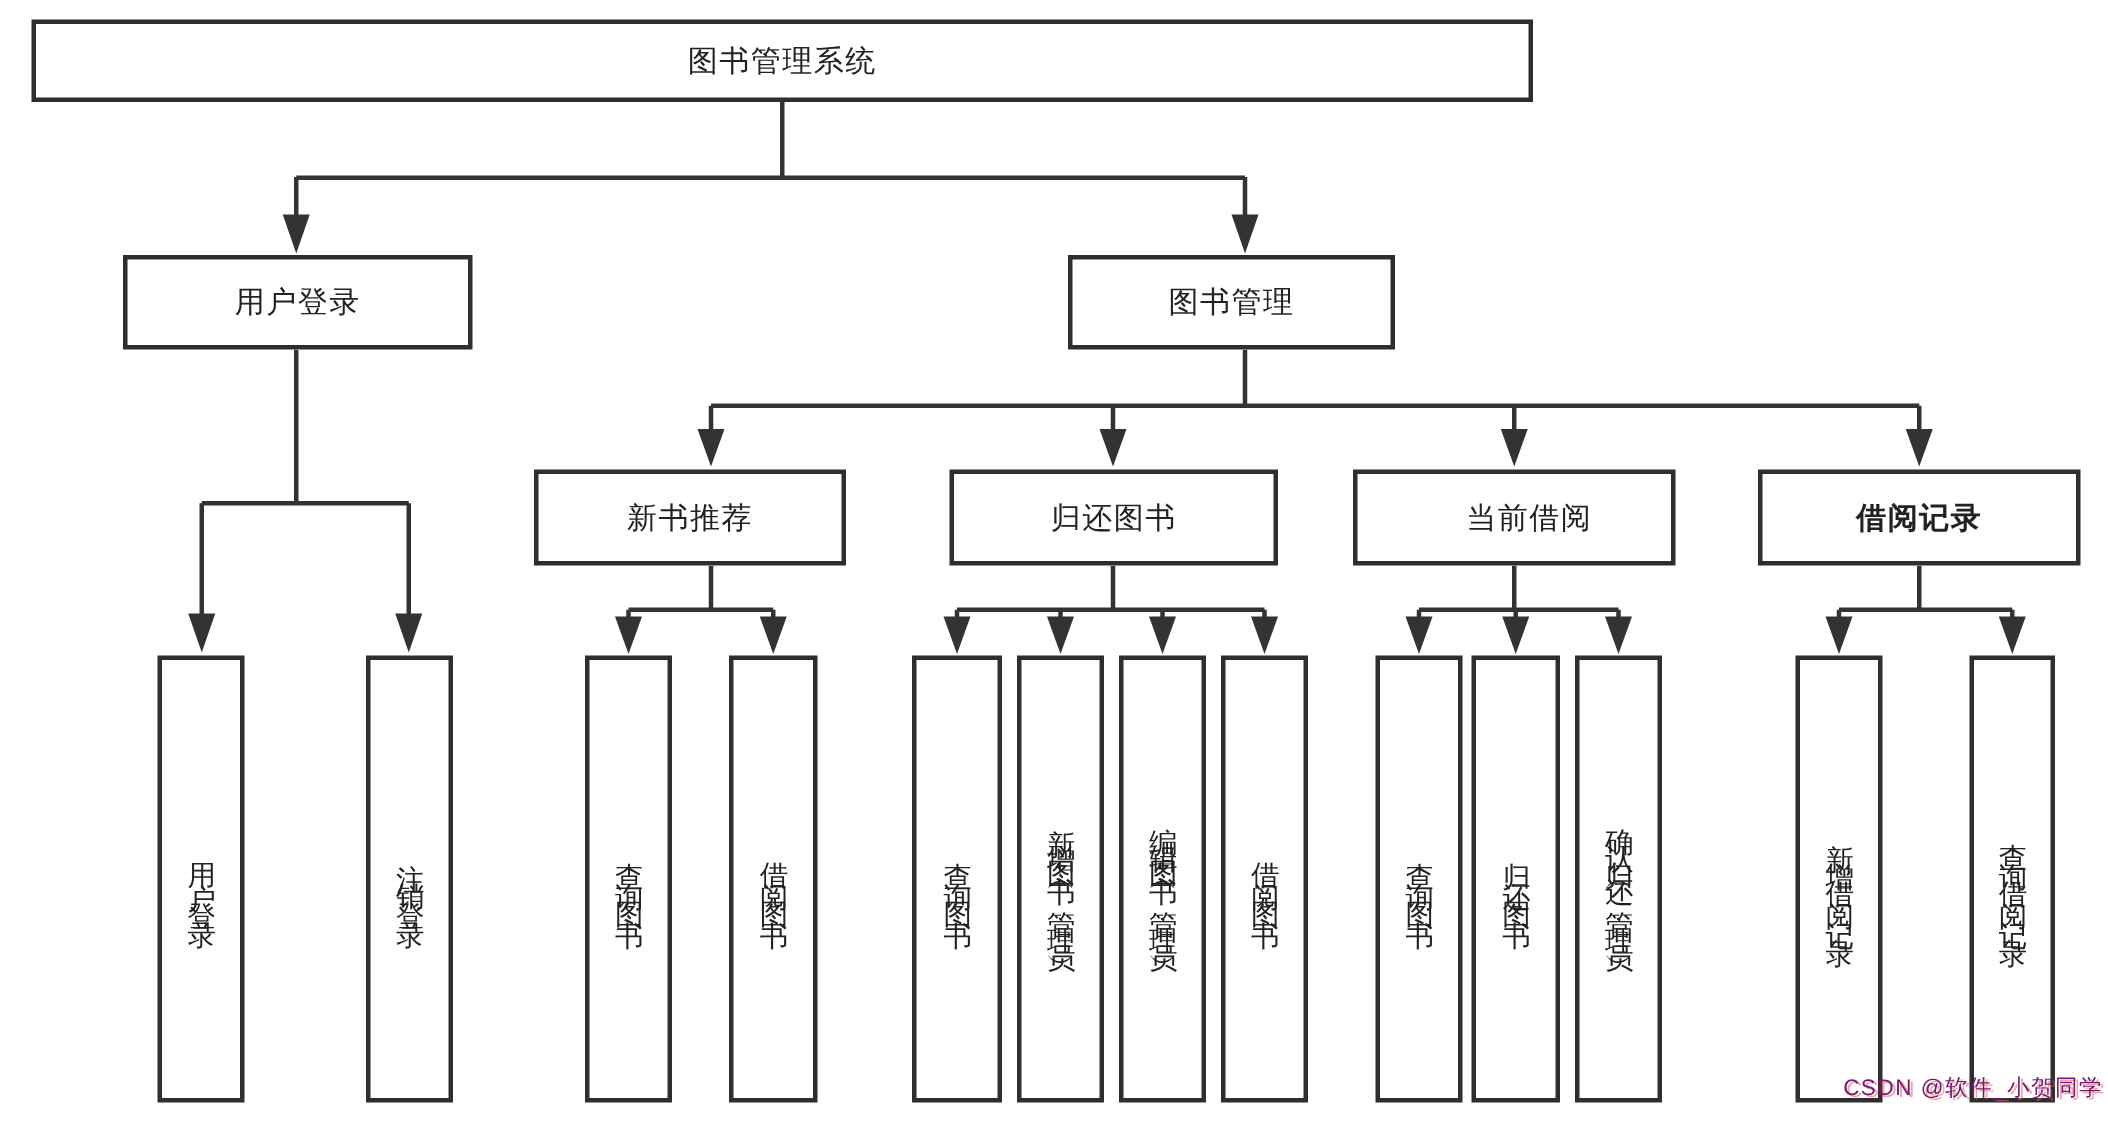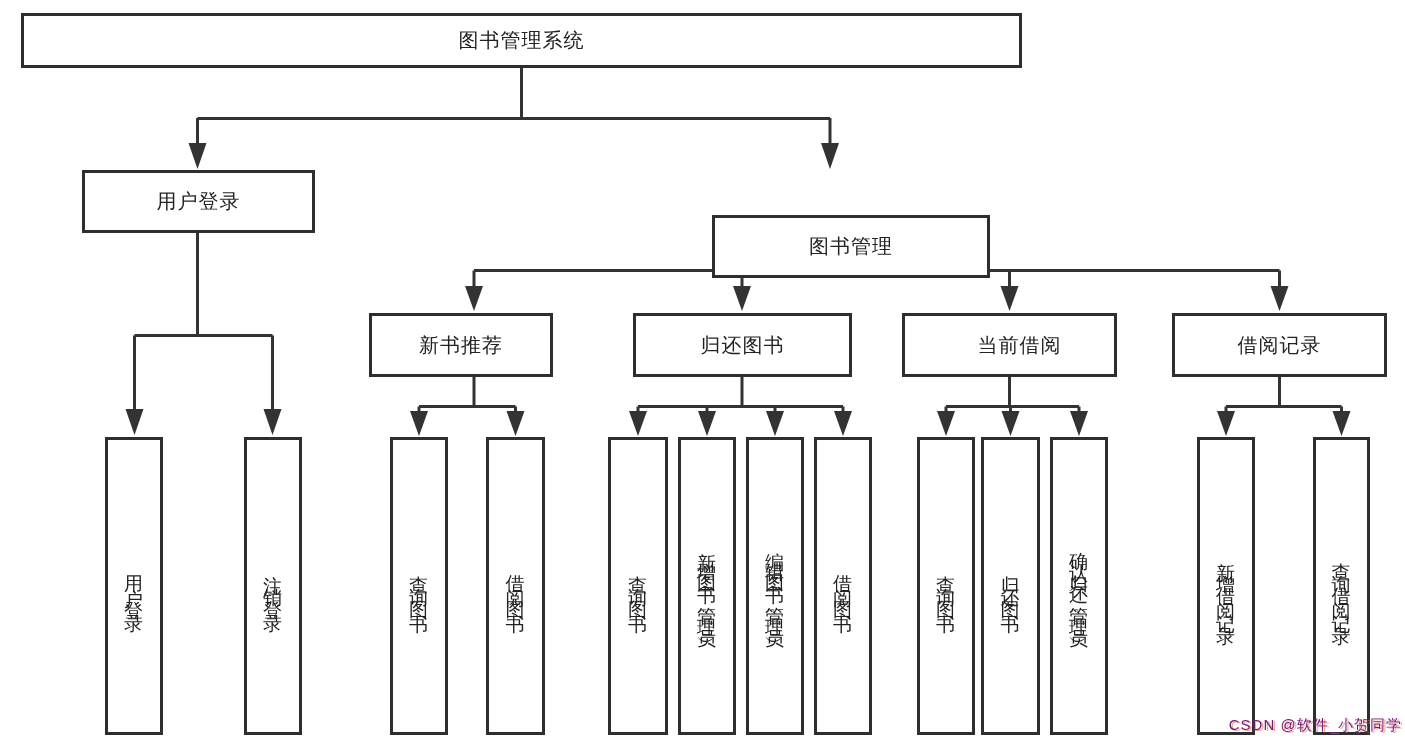--- a/index.html
+++ b/index.html
@@ -16,26 +16,26 @@
     box-sizing:border-box;
     border:3px solid #2e2e2e;
     background:#ffffff;
     display:flex;align-items:center;justify-content:center;
     color:#222222;
     z-index:1;
   }
   .h-node{font-size:20px;letter-spacing:1px;}
   .root{left:21px;top:13px;width:1001px;height:55px;}
   .lvl2-a{left:82px;top:170px;width:233px;height:63px;}
-  .lvl2-b{left:712px;top:170px;width:278px;height:63px;margin-top:45px;}
+  .lvl2-b{left:712px;top:170px;width:218px;height:63px;}
   .lvl3{top:313px;height:64px;}
-  .lvl3-a{left:369px;width:184px;}
+  .lvl3-a{left:356px;width:208px;}
   .lvl3-b{left:633px;width:219px;}
   .lvl3-c{left:902px;width:215px;padding-left:20px;}
-  .lvl3-d{left:1172px;width:215px;}
+  .lvl3-d{left:1172px;width:215px;font-weight:bold;}
   .leaf{top:437px;height:298px;width:58px;}
   .leaf span{
     writing-mode:vertical-lr;
     font-size:19px;
     letter-spacing:13px;
     line-height:1;
     color:#222222;
   }
   .leaf.dense span{letter-spacing:11px;}
   .l1a{left:105px;} .l1b{left:244px;}

